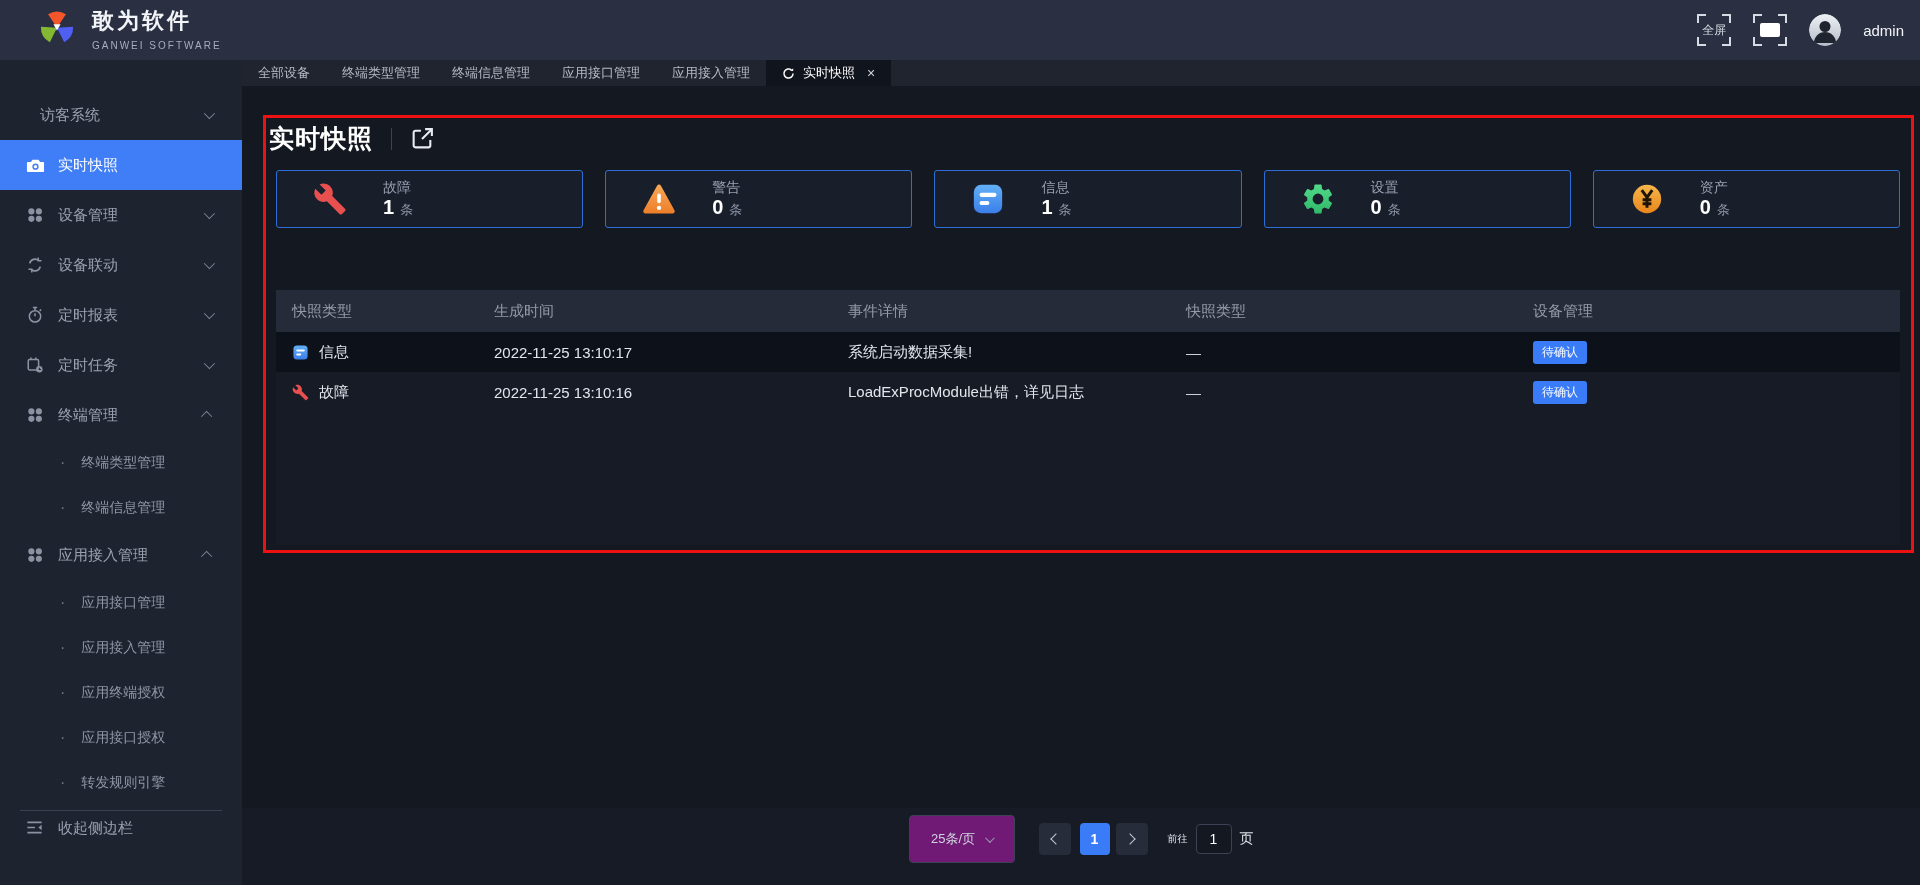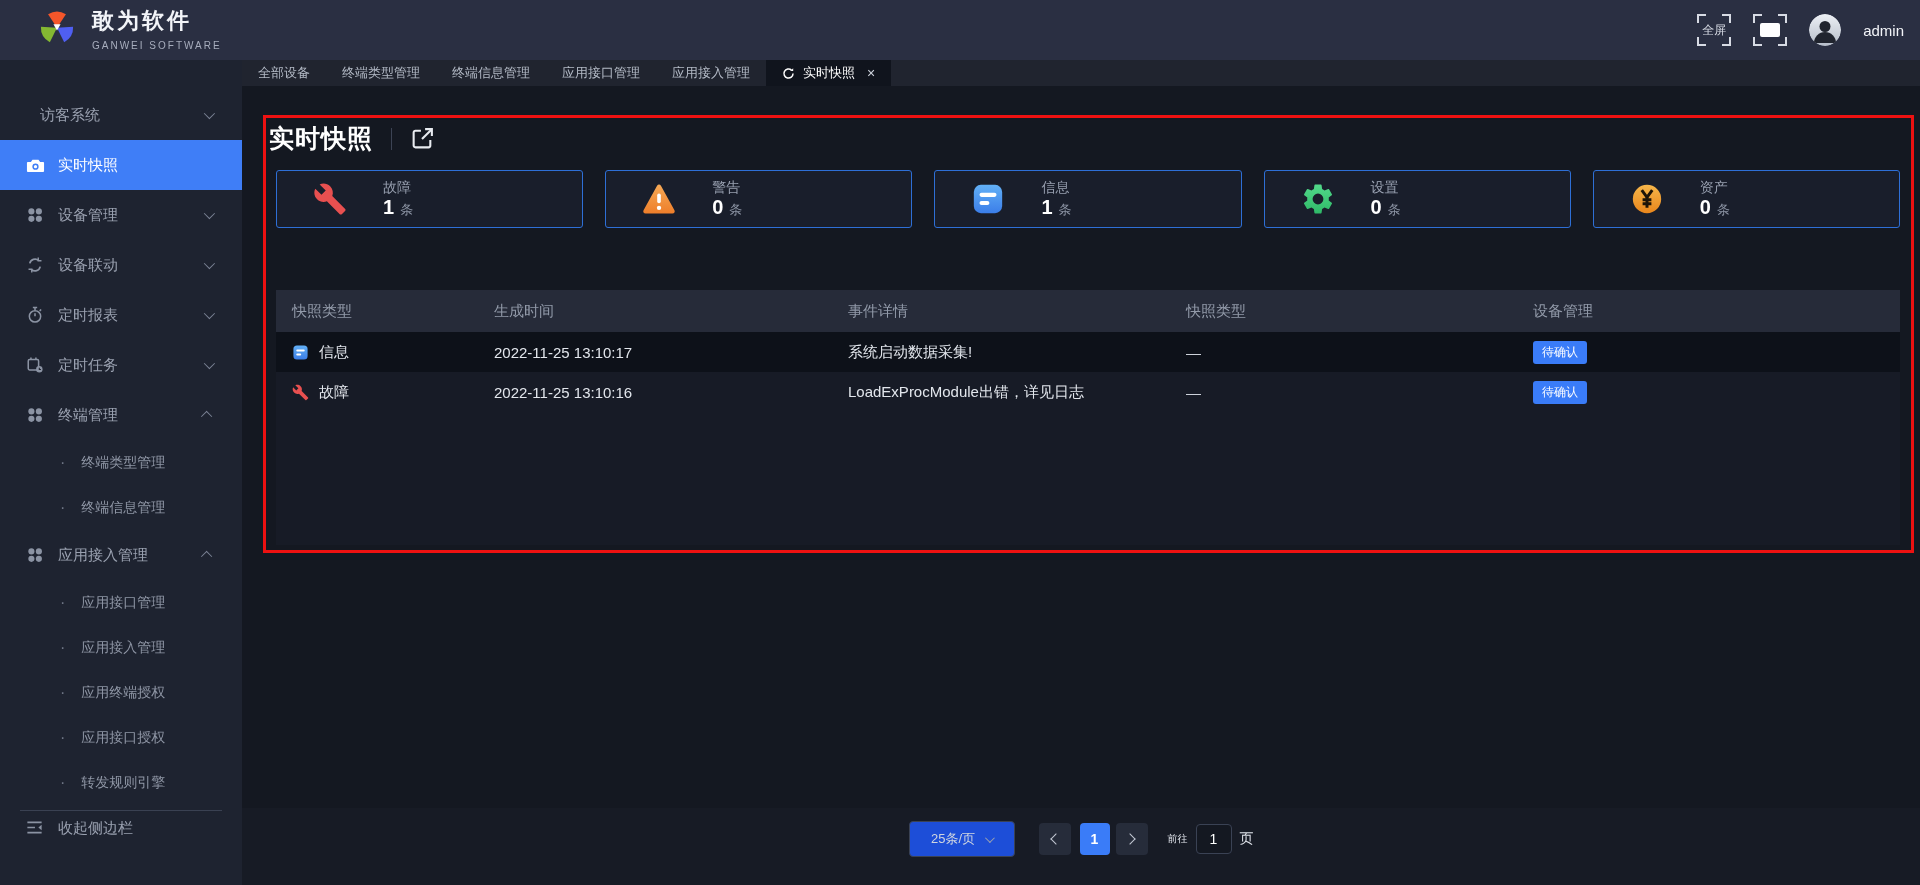--- a/index.html
+++ b/index.html
@@ -85,21 +85,21 @@
   .t-row.even { background:#171b26; }
   .t-cell { display:flex; align-items:center; }
   .t-cell.first { padding-left:16px; }
   .type-icon { width:17px; height:17px; margin-right:10px; display:flex; }
   .badge { background:#3a7cf8; color:#fff; font-size:12px; padding:3px 9px; border-radius:3px; cursor:pointer; }
   .dash { color:#cdd2da; }
 
   .footer-band { position:absolute; left:0; right:0; top:718px; bottom:0; background:#171b25; }
   .pagination { position:absolute; left:0; right:0; top:733px; height:32px;
     display:flex; align-items:center; justify-content:center; }
-  .pg-size { width:106px; height:36px; background:#1d4ed8; border:1px solid #3a4254; border-radius:4px;
+  .pg-size { width:106px; height:48px; background:#701a75; border:1px solid #3a4254; border-radius:4px;
     color:#cfd5df; font-size:13px; display:flex; align-items:center; justify-content:center; gap:10px; cursor:pointer; }
   .pg-chev { width:7px; height:7px; border-right:1.5px solid #9aa1b0; border-bottom:1.5px solid #9aa1b0;
     transform:rotate(45deg) translateY(-2px); }
   .pg-btn { width:32px; height:32px; background:#262c3a; border-radius:4px; display:flex;
     align-items:center; justify-content:center; cursor:pointer; }
   .pg-btn .chl { width:8px; height:8px; border-left:1.8px solid #c3c9d4; border-bottom:1.8px solid #c3c9d4; transform:rotate(45deg); margin-left:3px; }
   .pg-btn .chr { width:8px; height:8px; border-right:1.8px solid #c3c9d4; border-top:1.8px solid #c3c9d4; transform:rotate(45deg); margin-right:3px; }
   .pg-page { width:30px; height:32px; background:#3a7cf8; border-radius:4px; color:#fff;
     font-size:14px; font-weight:bold; display:flex; align-items:center; justify-content:center; cursor:pointer; }
   .pg-prev { margin-left:24px; } .pg-page { margin-left:9px; } .pg-next { margin-left:6px; }

